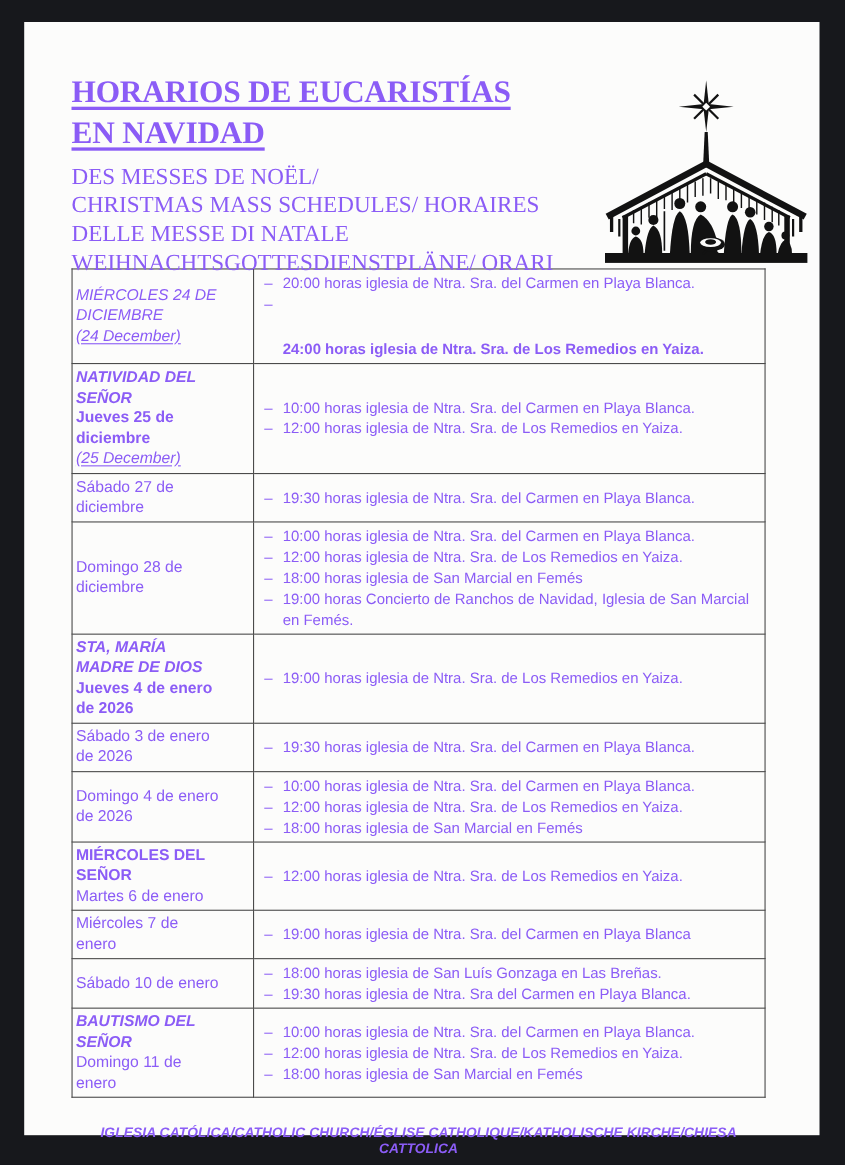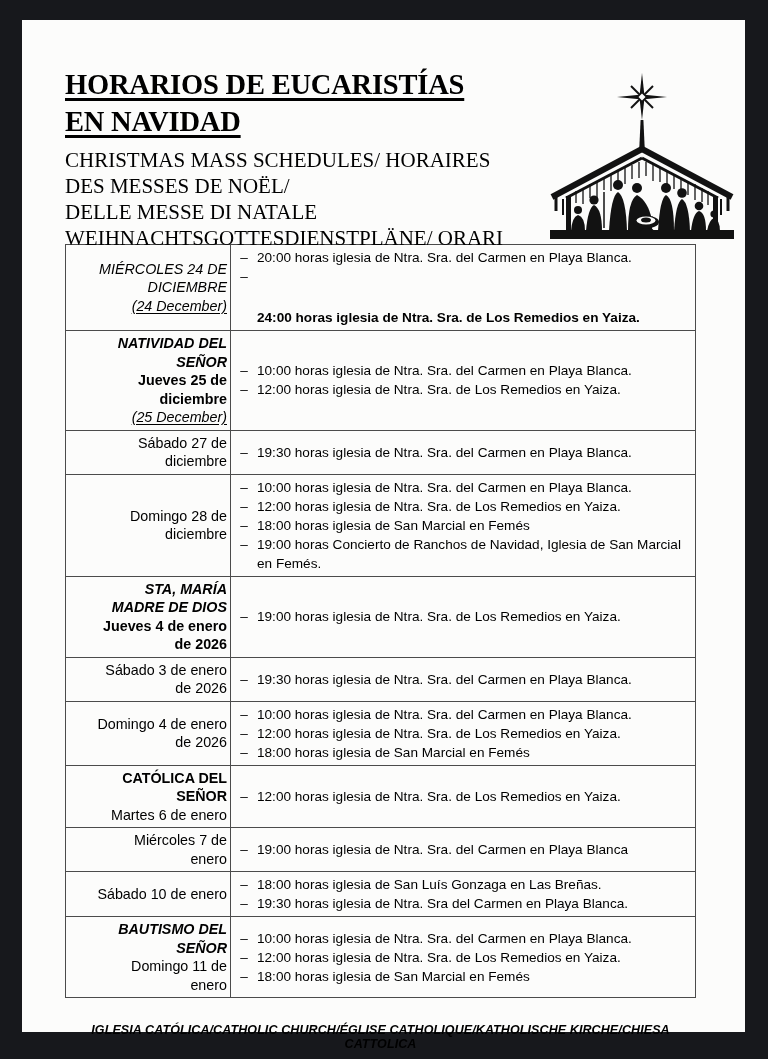--- a/index.html
+++ b/index.html
@@ -1,32 +1,32 @@
 <!DOCTYPE html>
 <html><head>
 <meta charset="utf-8">
 <style>
   html,body{margin:0;padding:0;background:#101116;}
   .stage{position:relative;width:768px;height:1059px;background:#17181c;overflow:hidden;
          font-family:"Liberation Sans",sans-serif;}
   .sheet{position:absolute;left:22px;top:20px;width:723px;height:1012px;background:#fcfcfb;
-         color:#000000;box-sizing:border-box;padding:46px 0 0 43px;}
+         color:#8b5cf6;box-sizing:border-box;padding:46px 0 0 43px;}
   
   .header-text{width:485px;height:178px;}
   .title-line{display:block;font-family:"Liberation Serif",serif;font-weight:700;font-size:28.5px;
               line-height:37px;text-decoration:underline;text-decoration-thickness:2.5px;
               text-underline-offset:4px;letter-spacing:-0.2px;white-space:nowrap;}
   .subtitle{margin-top:7px;}
   .subtitle-line{display:block;font-family:"Liberation Serif",serif;font-size:21px;
                  line-height:26px;white-space:nowrap;}
   .nativity{position:absolute;left:520px;top:50px;width:200px;height:172px;}
   
   table.sched{border-collapse:collapse;width:631px;table-layout:fixed;}
   table.sched td{border:1.5px solid #4b4b4b;}
-  .date-cell{width:158px;text-align:right;vertical-align:middle;padding:3px 3px;}
+  .date-cell{width:158px;text-align:left;vertical-align:middle;padding:3px 3px;}
   .dl{font-size:14.3px;line-height:18.5px;}
   .st-regular{font-style:normal;font-weight:400;}
   .st-italic{font-style:italic;}
   .st-bold{font-weight:700;}
   .st-bold-italic{font-weight:700;font-style:italic;}
   .u{text-decoration:underline;text-underline-offset:2px;}
   .sched-cell{vertical-align:middle;padding:3px 5px 3px 0;}
   .item{display:flex;align-items:flex-start;font-size:13.6px;line-height:19px;}
   .dash{flex:0 0 26px;text-align:center;}
   .itxt{flex:1;}
@@ -40,22 +40,22 @@
 
 <div class="stage">
   <div class="sheet">
 
     <div class="header-text">
       <h1 style="margin:0;">
         <span class="title-line">HORARIOS DE EUCARISTÍAS</span>
         <span class="title-line">EN NAVIDAD</span>
       </h1>
       <div class="subtitle">
+          <span class="subtitle-line">DES MESSES DE NOËL/</span>
           <span class="subtitle-line">CHRISTMAS MASS SCHEDULES/ HORAIRES</span>
-          <span class="subtitle-line">DES MESSES DE NOËL/</span>
           <span class="subtitle-line">DELLE MESSE DI NATALE</span>
           <span class="subtitle-line">WEIHNACHTSGOTTESDIENSTPLÄNE/ ORARI</span>
         </div>
     </div>
 
     <div class="nativity">
       <svg width="200" height="172" viewBox="0 0 200 172" xmlns="http://www.w3.org/2000/svg">
         <g fill="#121212" stroke="none">
           <polygon points="100,3 102.6,27 100,50 97.4,27"></polygon>
           <polygon points="75,27 100,24.4 125,27 100,29.6"></polygon>
@@ -254,21 +254,21 @@
               </div>
               <div class="item">
                 <span class="dash">–</span>
                 <span class="itxt">18:00 horas iglesia de San Marcial en Femés</span>
               </div>
             </td>
   </tr>
 
   <tr>
     <td class="date-cell">
-              <div class="dl st-bold">CATÓLICA DEL</div>
+              <div class="dl st-bold">MIÉRCOLES DEL</div>
               <div class="dl st-bold">SEÑOR</div>
               <div class="dl st-regular">Martes 6 de enero</div>
             </td>
     <td class="sched-cell">
               <div class="item">
                 <span class="dash">–</span>
                 <span class="itxt">12:00 horas iglesia de Ntra. Sra. de Los Remedios en Yaiza.</span>
               </div>
             </td>
   </tr>

